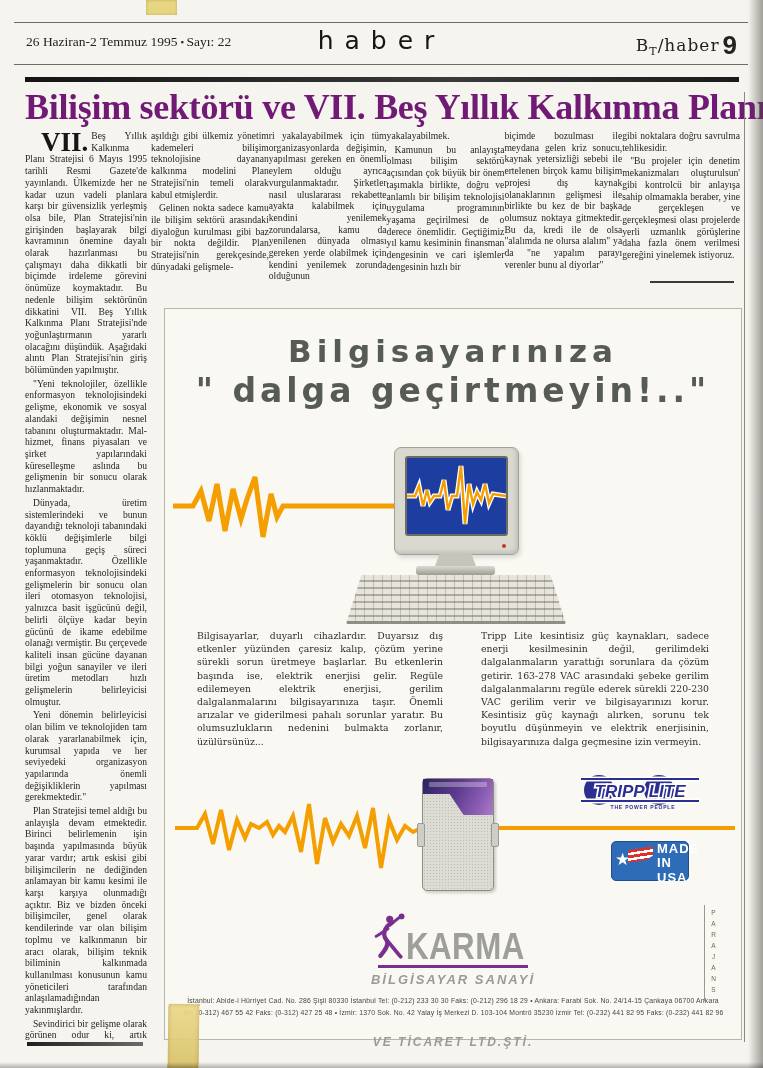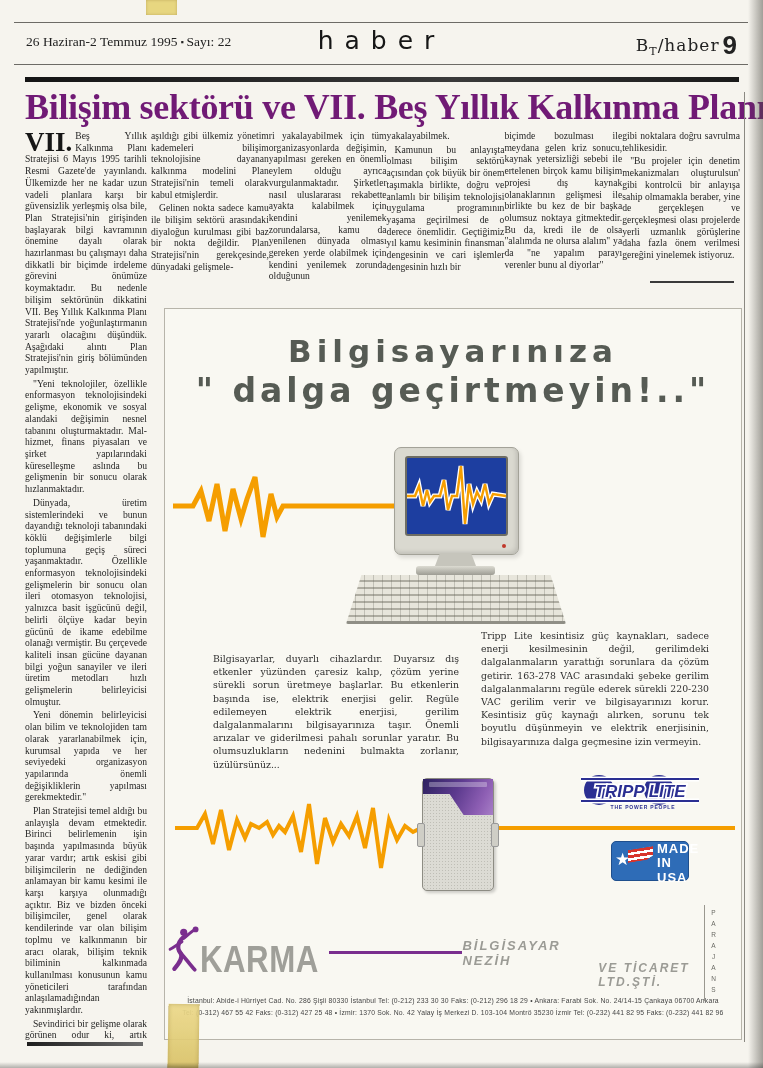--- a/index.html
+++ b/index.html
@@ -25,21 +25,21 @@
         font-weight:bold;font-size:36px;letter-spacing:-0.3px;color:#701a75;white-space:nowrap;}
   .byline{position:absolute;right:26px;top:87px;text-align:right;line-height:1.25;}
   .byline .author{font-weight:bold;font-size:12px;}
   .byline .author-title{font-weight:bold;font-size:10.5px;color:#222;}
   
   .col-text{text-align:justify;font-size:9.6px;line-height:1.22;color:#262626;}
   .col-text p{margin:0 0 2px 0;text-indent:8px;}
   .col-text p.first{text-indent:0;}
   .col1{position:absolute;left:25px;top:130px;width:122px;height:912px;overflow:hidden;}
   .dropcap{float:left;font-weight:bold;font-size:27px;line-height:0.78;padding:2px 3px 0 0;
-        font-family:"Liberation Serif",serif;color:#161616;}
+        font-family:"Liberation Serif",serif;color:#161616;margin-left:16px;}
   .strip{position:absolute;left:151px;top:130px;width:589px;height:172px;display:flex;overflow:hidden;}
   .strip .scol{flex:1;}
   .endrule-col6{position:absolute;left:650px;top:281px;width:84px;height:2px;background:#3a3a3a;}
   .endrule-col1{position:absolute;left:27px;top:1042px;width:116px;height:4px;
         background:linear-gradient(90deg,#1e1e1e,#6a6a6a);}
   
   .ad{position:absolute;left:164px;top:308px;width:576px;height:730px;background:#f9f8f2;
         border:1px solid #b7b4aa;}
   .ad-headline{position:absolute;left:0;width:100%;text-align:center;font-family:"DejaVu Sans",sans-serif;
         font-weight:bold;color:#565b54;white-space:nowrap;}
@@ -58,21 +58,21 @@
         background:linear-gradient(180deg,#dcdbd2,#9d9c93);}
   .keyboard{position:absolute;left:181px;top:266px;width:220px;height:46px;border-radius:2px;
         clip-path:polygon(7% 0,93% 0,100% 100%,0 100%);
         background:
           repeating-linear-gradient(90deg, rgba(95,95,85,.28) 0 1px, transparent 1px 9px),
           repeating-linear-gradient(180deg,#e7e5db 0 5px,#aeaca1 5px 7px);
         border-bottom:3px solid #8f8e85;}
   
   .ad-body{position:absolute;top:320px;text-align:justify;font-family:"DejaVu Serif",serif;
         font-size:9.3px;line-height:1.42;color:#2e2e2e;}
-  .ad-body.left{left:48px;width:246px;margin-top:23px;}
+  .ad-body.left{left:32px;width:246px;}
   .ad-body.right{left:316px;width:228px;}
   
   .ups{position:absolute;left:257px;top:469px;width:70px;height:111px;background:#dcdbd4;
         background-image:radial-gradient(rgba(115,115,105,.28) 0.5px, transparent 0.6px);
         background-size:3px 3px;border:1px solid #8d8c83;border-radius:5px;
         box-shadow:2px 2px 3px rgba(0,0,0,.18);}
   .ups-top{position:absolute;top:0;left:0;right:0;height:36px;
         background:linear-gradient(115deg,#2e2260 0%,#5c3a8e 45%,#8e5fb4 80%,#a77ec6 100%);
         clip-path:polygon(0 0,100% 0,100% 100%,58% 100%,38% 42%,0 42%);}
   .ups-label{position:absolute;top:3px;left:6px;right:6px;height:5px;background:rgba(255,255,255,.3);border-radius:1px;}
@@ -84,21 +84,21 @@
   .madeusa{position:absolute;left:446px;top:532px;width:76px;height:38px;background:#2e6cb7;
         border:1px solid #1f4f8d;border-radius:5px;}
   .madeusa .star{position:absolute;left:3px;top:9px;color:#fff;font-size:17px;line-height:1;
         font-family:"DejaVu Sans",sans-serif;}
   .madeusa .flag{position:absolute;left:16px;top:6px;width:25px;height:13px;transform:skewY(-9deg);
         background:repeating-linear-gradient(180deg,#d8342c 0 3px,#ffffff 3px 5.5px);
         clip-path:polygon(0 0,100% 0,100% 72%,72% 100%,0 100%);}
   .madeusa .usa-text{position:absolute;left:45px;top:0;color:#fff;font-family:"Liberation Sans",sans-serif;
         font-weight:bold;font-size:13px;line-height:1.1;letter-spacing:1px;}
   
-  .karma{position:absolute;left:0;right:0;top:604px;display:flex;flex-direction:row;align-items:center;}
+  .karma{position:absolute;left:0;right:0;top:604px;display:flex;flex-direction:column;align-items:center;}
   .karma-row{display:flex;align-items:flex-end;gap:1px;}
   .karma-name{font-family:"Liberation Sans",sans-serif;font-weight:bold;font-size:34px;line-height:0.9;
         color:#9f9f99;letter-spacing:0.5px;transform:scale(0.92,1.08);transform-origin:left bottom;}
   .karma-rule{width:150px;height:3px;background:#7a2e8e;margin-top:2px;}
   .karma-sub1{margin-top:4px;font-family:"Liberation Sans",sans-serif;font-weight:bold;font-style:italic;
         font-size:13px;letter-spacing:2px;color:#9b9b95;}
   .karma-sub2{font-family:"Liberation Sans",sans-serif;font-weight:bold;font-style:italic;
         font-size:12px;letter-spacing:2px;color:#9b9b95;margin-top:48px;}
   
   .ad-address{position:absolute;left:0;width:100%;text-align:center;font-family:"Liberation Sans",sans-serif;
@@ -229,21 +229,21 @@
           <circle cx="22" cy="6" r="4.2" fill="#7A2E8E"></circle>
           <path d="M24 10 C16 15, 13 24, 18 30 C22 35, 17 42, 11 49" fill="none" stroke="#7A2E8E" stroke-width="5" stroke-linecap="round"></path>
           <path d="M18 30 C24 36, 29 44, 35 50" fill="none" stroke="#7A2E8E" stroke-width="4.4" stroke-linecap="round"></path>
           <path d="M22 13 C27 9, 31 5, 35 3" fill="none" stroke="#7A2E8E" stroke-width="3.6" stroke-linecap="round"></path>
           <circle cx="36" cy="2.6" r="3.4" fill="#7A2E8E"></circle>
           <path d="M20 17 C15 20, 10 24, 6 26" fill="none" stroke="#7A2E8E" stroke-width="3.4" stroke-linecap="round"></path>
         </svg>
         <div class="karma-name">KARMA</div>
       </div>
       <div class="karma-rule"></div>
-      <div class="karma-sub1">BİLGİSAYAR NEZİH</div>
+      <div class="karma-sub1">BİLGİSAYAR SANAYİ</div>
       <div class="karma-sub2">VE TİCARET LTD.ŞTİ.</div>
     </div>
 
     <div class="ad-address a1">İstanbul: Abide-i Hürriyet Cad. No. 286 Şişli 80330 İstanbul Tel: (0-212) 233 30 30 Faks: (0-212) 296 18 29 • Ankara: Farabi Sok. No. 24/14-15 Çankaya 06700 Ankara</div>
     <div class="ad-address a2">Tel: (0-312) 467 55 42 Faks: (0-312) 427 25 48 • İzmir: 1370 Sok. No. 42 Yalay İş Merkezi D. 103-104 Montrö 35230 İzmir Tel: (0-232) 441 82 95 Faks: (0-232) 441 82 96</div>
 
     <div class="agency-rule"></div>
     <div class="agency">PARAJANS</div>
   </div>
 

